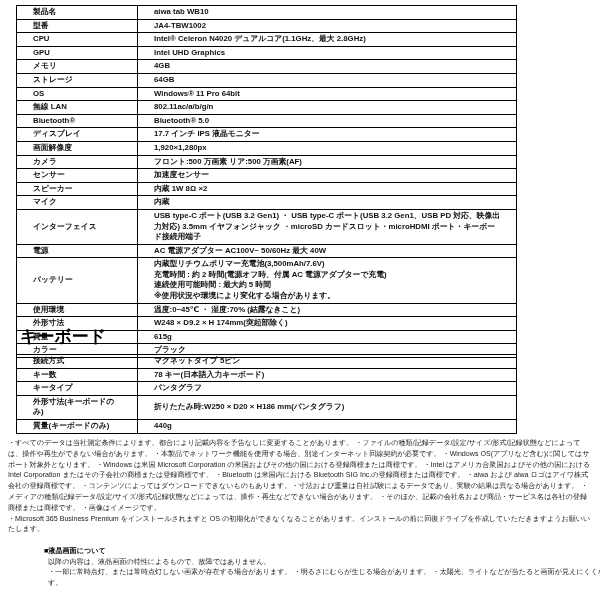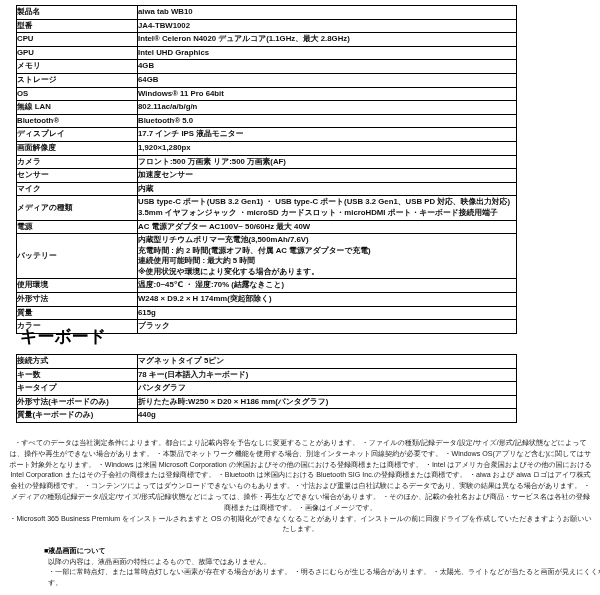--- a/index.html
+++ b/index.html
@@ -18,21 +18,21 @@
     table-layout:fixed;
   }
   .main-table { top:5px; }
   .kb-table  { top:354px; }
   .spec-table col.c1 { width:121px; }
   .spec-table td {
     border:1px solid #000;
     font-size:7.8px;
     font-weight:bold;
     line-height:10.6px;
-    padding:1px 0;
+    padding:1px 16px;
     vertical-align:middle;
     color:#111;
   }
   .spec-table td.value { white-space:pre-line; }
   .kb-heading {
     position:absolute;
     left:20px;
     top:325px;
     font-size:17px;
     font-weight:bold;
@@ -41,21 +41,21 @@
   .disclaimer {
     position:absolute;
     left:8px;
     top:438px;
     width:585px;
   }
   .disclaimer p {
     font-size:7.1px;
     line-height:10.8px;
     color:#222;
-    text-align:center;
+    text-align:left;
   }
   .lcd-note {
     position:absolute;
     left:8px;
     top:546px;
     width:585px;
     margin-left:36px;
   }
   .lcd-note p {
     font-size:7.1px;
@@ -125,25 +125,29 @@
         </tr>
         <tr>
           <td class="label">カメラ</td>
           <td class="value">フロント:500 万画素 リア:500 万画素(AF)</td>
         </tr>
         <tr>
           <td class="label">センサー</td>
           <td class="value">加速度センサー</td>
         </tr>
         <tr>
+          <td class="label">スピーカー</td>
+          <td class="value">内蔵 1W 8Ω ×2</td>
+        </tr>
+        <tr>
           <td class="label">マイク</td>
           <td class="value">内蔵</td>
         </tr>
         <tr>
-          <td class="label">メディアの種類</td>
+          <td class="label">インターフェイス</td>
           <td class="value">USB type-C ポート(USB 3.2 Gen1) ・ USB type-C ポート(USB 3.2 Gen1、USB PD 対応、映像出力対応) 3.5mm イヤフォンジャック ・microSD カードスロット・microHDMI ポート・キーボード接続用端子</td>
         </tr>
         <tr>
           <td class="label">電源</td>
           <td class="value">AC 電源アダプター  AC100V~  50/60Hz  最大 40W</td>
         </tr>
         <tr>
           <td class="label">バッテリー</td>
           <td class="value">内蔵型リチウムポリマー充電池(3,500mAh/7.6V)
 充電時間 : 約 2 時間(電源オフ時、付属 AC 電源アダプターで充電)

